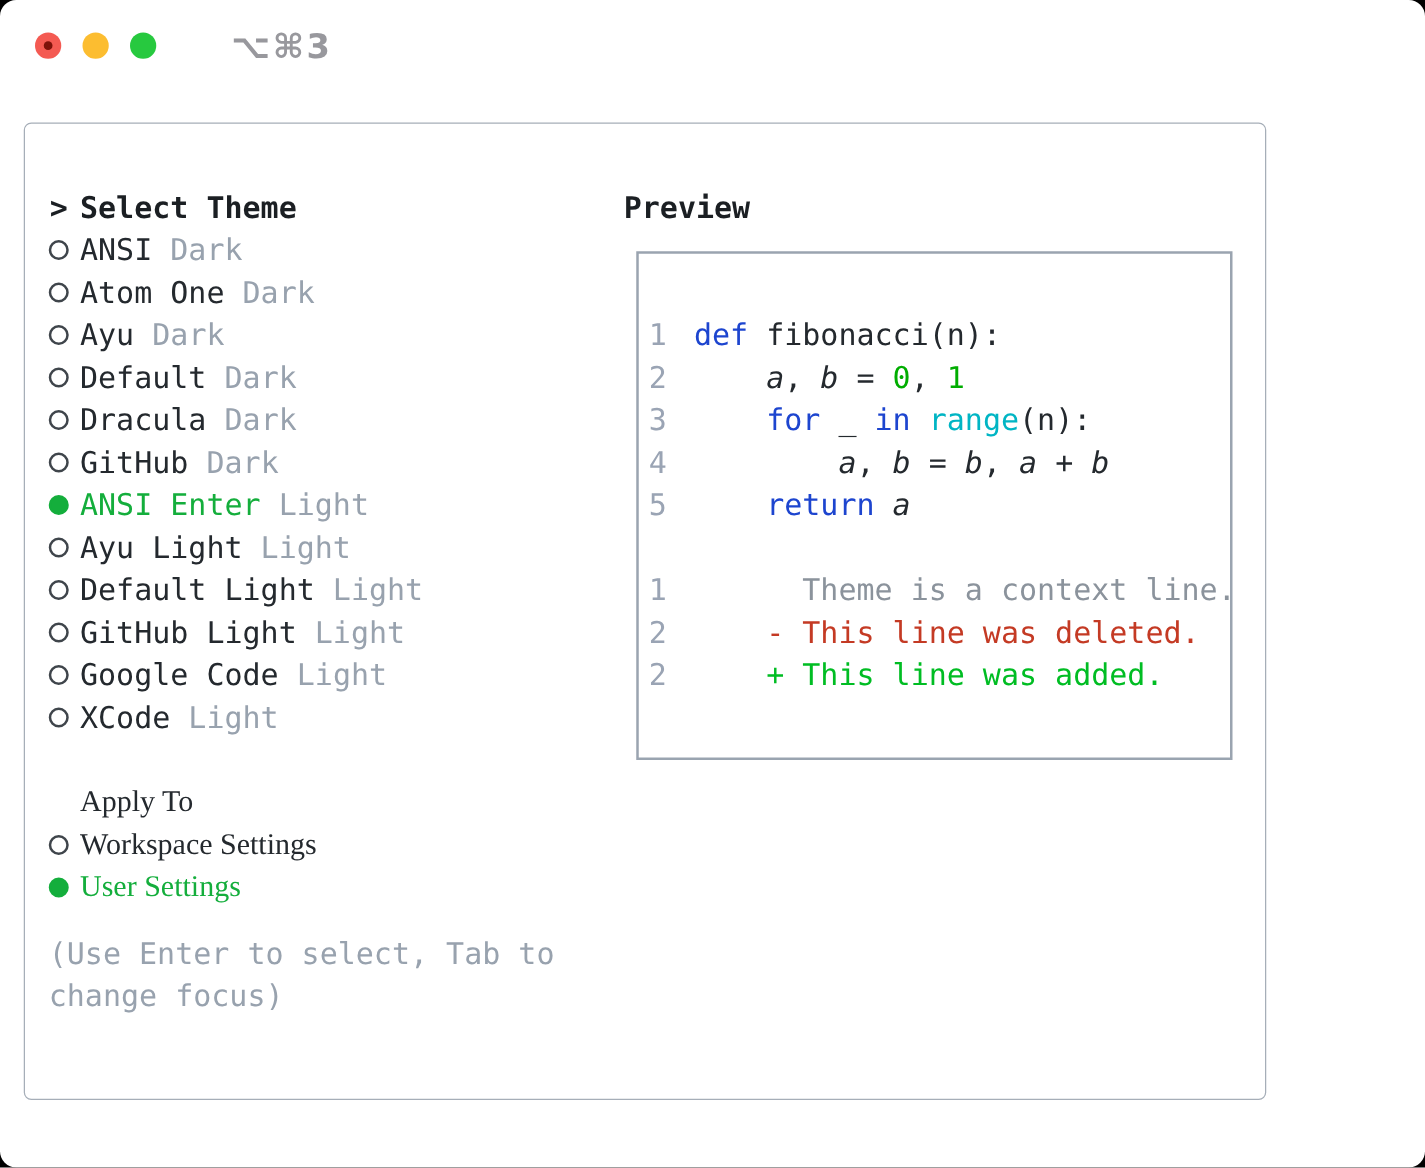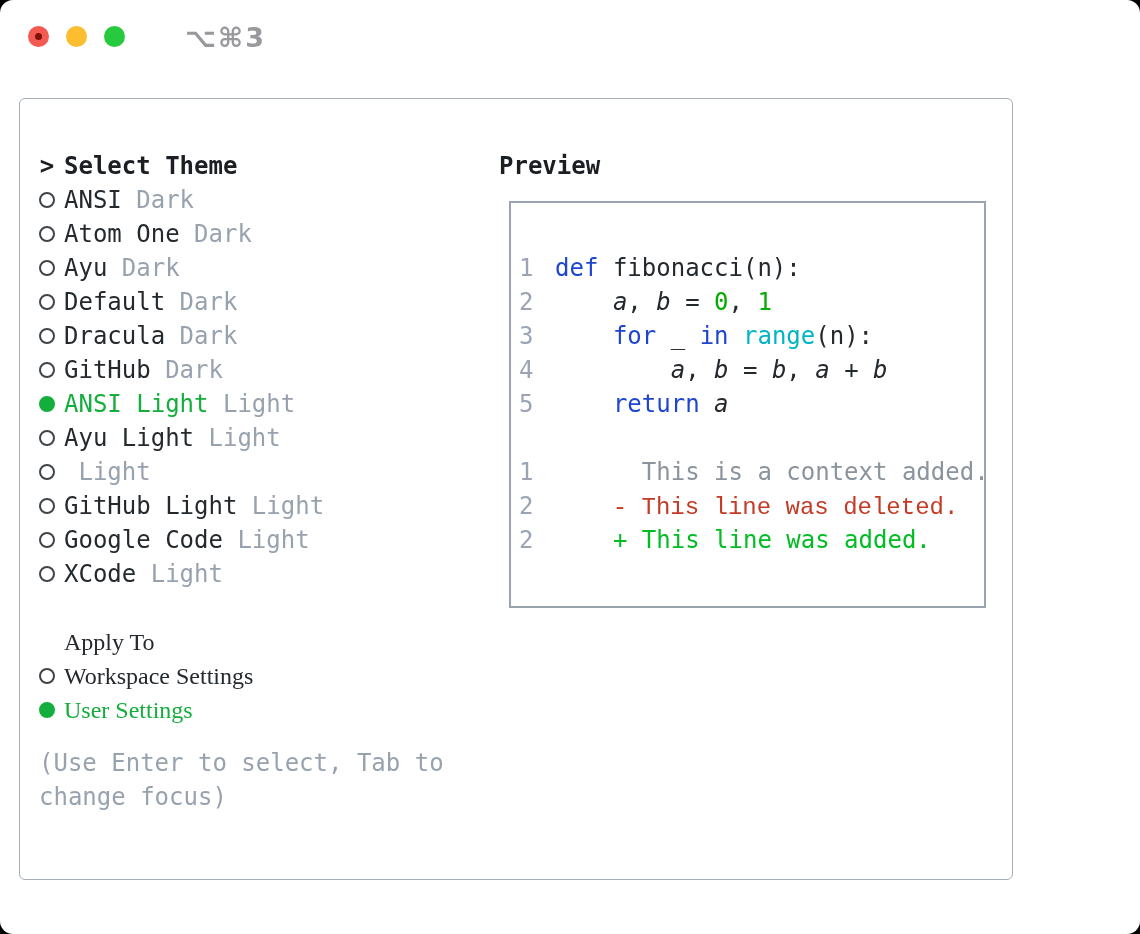--- a/index.html
+++ b/index.html
@@ -87,21 +87,21 @@
   }
   .code-line { height: 34px; white-space: pre; }
   .lnum { display: inline-block; width: 1ch; margin-right: 1.5ch;
           text-align: right; color: var(--line-number, #9aa4b4); }
   .sp-kw  { color: var(--syn-kw, #1d45cf); }
   .sp-fn  { color: var(--syn-fn, #00b5c4); }
   .sp-num { color: var(--syn-num, #00ad00); }
   .sp-pl  { color: var(--text, #24292e); }
   .sp-var { color: var(--text, #24292e); font-style: italic; }
   .sp-ctx { color: var(--diff-ctx, #8b939c); }
-  .sp-del { color: var(--diff-del, #c43a24); font-family: Liberation Mono, monospace; }
+  .sp-del { color: var(--diff-del, #c43a24); }
   .sp-add { color: var(--diff-add, #00bd23); margin-top: 20px; }
 </style>
 </head>
 <body>
 
 <div class="window">
   <div class="titlebar">
     <span class="light red">
         <span class="dot"></span>
       </span>
@@ -117,23 +117,23 @@
         <span class="hdr">Select Theme</span>
       </div>
 
       <div id="theme-list">
           <div class="row"><span class="prefix"><span class="radio"></span></span><span class="item-label">ANSI</span><span class="badge"> Dark</span></div>
           <div class="row"><span class="prefix"><span class="radio"></span></span><span class="item-label">Atom One</span><span class="badge"> Dark</span></div>
           <div class="row"><span class="prefix"><span class="radio"></span></span><span class="item-label">Ayu</span><span class="badge"> Dark</span></div>
           <div class="row"><span class="prefix"><span class="radio"></span></span><span class="item-label">Default</span><span class="badge"> Dark</span></div>
           <div class="row"><span class="prefix"><span class="radio"></span></span><span class="item-label">Dracula</span><span class="badge"> Dark</span></div>
           <div class="row"><span class="prefix"><span class="radio"></span></span><span class="item-label">GitHub</span><span class="badge"> Dark</span></div>
-          <div class="row sel"><span class="prefix"><span class="radio on"></span></span><span class="item-label">ANSI Light</span><span class="badge"> Light</span></div>
+          <div class="row sel"><span class="prefix"><span class="radio on"></span></span><span class="item-label">ANSI Enter</span><span class="badge"> Light</span></div>
           <div class="row"><span class="prefix"><span class="radio"></span></span><span class="item-label">Ayu Light</span><span class="badge"> Light</span></div>
-          <div class="row"><span class="prefix"><span class="radio"></span></span><span class="badge"> Light</span></div>
+          <div class="row"><span class="prefix"><span class="radio"></span></span><span class="item-label">Default Light</span><span class="badge"> Light</span></div>
           <div class="row"><span class="prefix"><span class="radio"></span></span><span class="item-label">GitHub Light</span><span class="badge"> Light</span></div>
           <div class="row"><span class="prefix"><span class="radio"></span></span><span class="item-label">Google Code</span><span class="badge"> Light</span></div>
           <div class="row"><span class="prefix"><span class="radio"></span></span><span class="item-label">XCode</span><span class="badge"> Light</span></div>
         </div>
 
       <div class="apply-section">
         <div class="row">
           <span class="prefix"></span>
           <span class="apply-title">Apply To</span>
         </div>
@@ -149,19 +149,19 @@
 
     <div class="right-col">
       <div class="preview-header">Preview</div>
       <div class="preview-box" id="preview-box">
           <div class="code-line"><span class="lnum">1</span><span class="sp-kw">def</span><span class="sp-pl"> fibonacci(n):</span></div>
           <div class="code-line"><span class="lnum">2</span><span class="sp-pl">    </span><span class="sp-var">a</span><span class="sp-pl">, </span><span class="sp-var">b</span><span class="sp-pl"> = </span><span class="sp-num">0</span><span class="sp-pl">, </span><span class="sp-num">1</span></div>
           <div class="code-line"><span class="lnum">3</span><span class="sp-pl">    </span><span class="sp-kw">for</span><span class="sp-pl"> _ </span><span class="sp-kw">in</span><span class="sp-pl"> </span><span class="sp-fn">range</span><span class="sp-pl">(n):</span></div>
           <div class="code-line"><span class="lnum">4</span><span class="sp-pl">        </span><span class="sp-var">a</span><span class="sp-pl">, </span><span class="sp-var">b</span><span class="sp-pl"> = </span><span class="sp-var">b</span><span class="sp-pl">, </span><span class="sp-var">a</span><span class="sp-pl"> + </span><span class="sp-var">b</span></div>
           <div class="code-line"><span class="lnum">5</span><span class="sp-pl">    </span><span class="sp-kw">return</span><span class="sp-pl"> </span><span class="sp-var">a</span></div>
           <div class="code-line"><span class="lnum"></span></div>
-          <div class="code-line"><span class="lnum">1</span><span class="sp-ctx">      This is a context added.</span></div>
+          <div class="code-line"><span class="lnum">1</span><span class="sp-ctx">      Theme is a context line.</span></div>
           <div class="code-line"><span class="lnum">2</span><span class="sp-del">    - This line was deleted.</span></div>
           <div class="code-line"><span class="lnum">2</span><span class="sp-add">    + This line was added.</span></div>
         </div>
     </div>
   </div>
 </div>
 
 </body></html>

